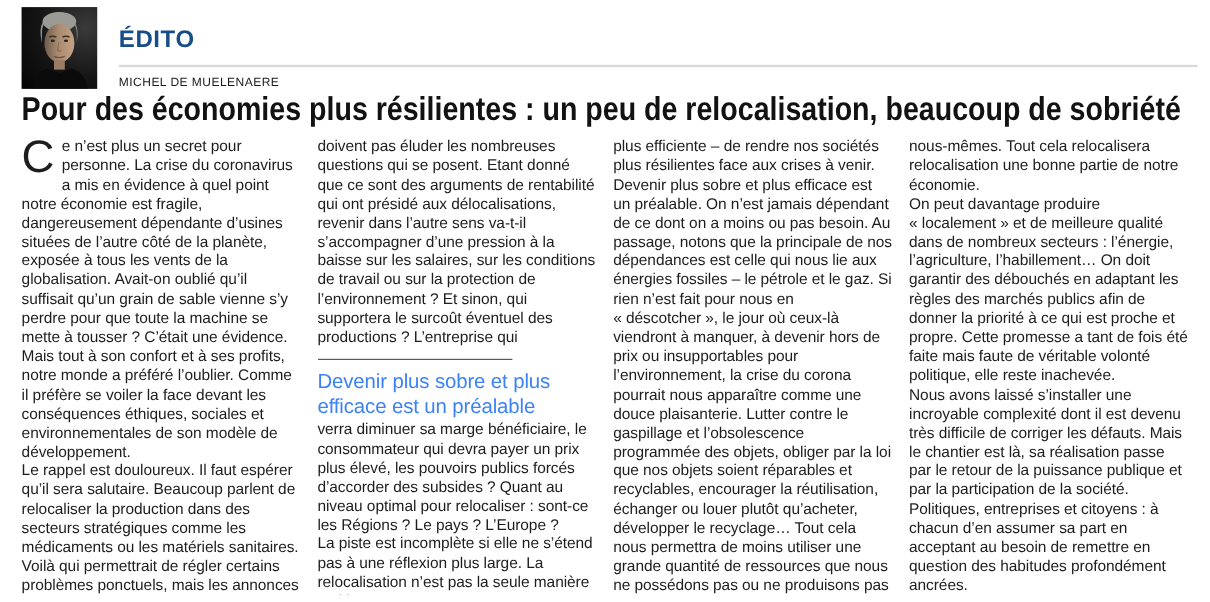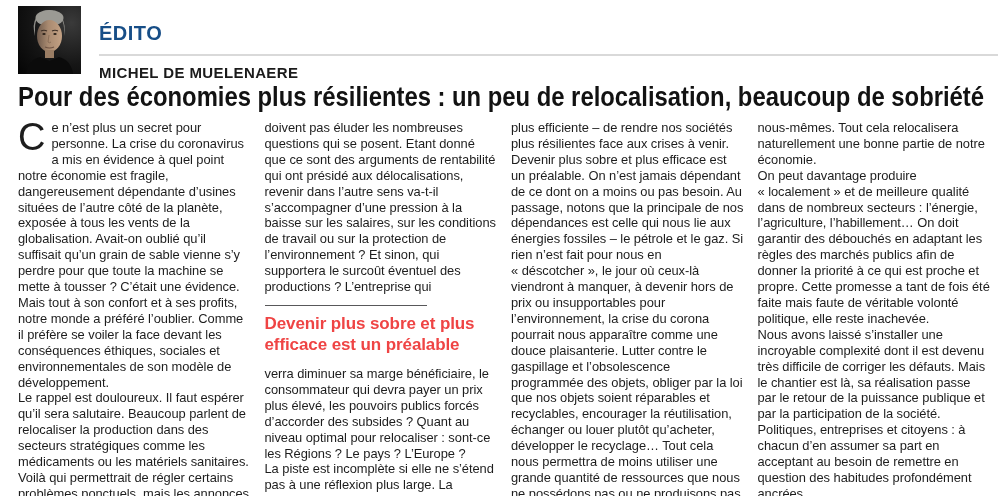--- a/index.html
+++ b/index.html
@@ -23,21 +23,21 @@
   }
   .head-right { flex: 1; margin-left: 18px; padding-top: 16px; }
   .section-label {
     font-size: 20px; font-weight: 700; letter-spacing: 0.5px;
     color: #174e87;
   }
   .head-rule {
     height: 2px; background: #d9d9d9; margin-top: 9px; margin-right: -8px;
   }
   .author-name {
-    margin-top: 8px; font-size: 15px; font-weight: 700;
+    margin-top: 8px; font-size: 10px; font-weight: 400;
     letter-spacing: 0.4px; color: #1b1b1b;
   }
 
   
   .headline-wrap { height: 32px; }
   .headline-wrap svg { display: block; }
   .headline-text {
     font-family: "Liberation Sans", sans-serif;
     font-weight: 700; font-size: 27.5px; fill: #121212;
   }
@@ -51,23 +51,23 @@
   }
   .dropcap {
     float: left; font-size: 38px; line-height: 30px; font-weight: 400;
     padding-right: 6px; padding-top: 2px; color: #1d1d1d;
   }
   .pullquote-rule {
     width: 162px; border-top: 1px solid #58585a;
     margin-top: 10px;
   }
   .pullquote {
-    margin-top: 7px; margin-bottom: 10px;
-    font-size: 17px; line-height: 21.5px; font-weight: 700;
-    letter-spacing: -0.1px; color: #ef4444;
+    margin-top: 7px; margin-bottom: 0;
+    font-size: 17px; line-height: 21.5px; font-weight: 400;
+    letter-spacing: -0.1px; color: #3b82f6;
   }
 </style>
 </head>
 <body>
 
 <div class="page">
   <div class="content">
 
     <div class="masthead">
       <div class="photo-frame">
@@ -130,20 +130,20 @@
         <div class="pullquote">Devenir plus sobre et plus efficace est un préalable</div>
         <p>verra diminuer sa marge bénéficiaire, le consommateur qui devra payer un prix plus élevé, les pouvoirs publics forcés d’accorder des subsides&nbsp;? Quant au niveau optimal pour relocaliser&nbsp;: sont-ce les Régions&nbsp;? Le pays&nbsp;? L’Europe&nbsp;?</p>
         <p>La piste est incomplète si elle ne s’étend pas à une réflexion plus large. La relocalisation n’est pas la seule manière – ni la</p>
       </div>
 
       <div class="col">
         <p>plus efficiente – de rendre nos sociétés plus résilientes face aux crises à venir. Devenir plus sobre et plus efficace est un préalable. On n’est jamais dépendant de ce dont on a moins ou pas besoin. Au passage, notons que la principale de nos dépendances est celle qui nous lie aux énergies fossiles – le pétrole et le gaz. Si rien n’est fait pour nous en «&nbsp;déscotcher&nbsp;», le jour où ceux-là viendront à manquer, à devenir hors de prix ou insupportables pour l’environnement, la crise du corona pourrait nous apparaître comme une douce plaisanterie. Lutter contre le gaspillage et l’obsolescence programmée des objets, obliger par la loi que nos objets soient réparables et recyclables, encourager la réutilisation, échanger ou louer plutôt qu’acheter, développer le recyclage… Tout cela nous permettra de moins utiliser une grande quantité de ressources que nous ne possédons pas ou ne produisons pas</p>
       </div>
 
       <div class="col">
-        <p>nous-mêmes. Tout cela relocalisera naturellement une bonne partie de notre économie.</p>
+        <p>nous-mêmes. Tout cela relocalisera relocalisation une bonne partie de notre économie.</p>
         <p>On peut davantage produire «&nbsp;localement&nbsp;» et de meilleure qualité dans de nombreux secteurs&nbsp;: l’énergie, l’agriculture, l’habillement… On doit garantir des débouchés en adaptant les règles des marchés publics afin de donner la priorité à ce qui est proche et propre. Cette promesse a tant de fois été faite mais faute de véritable volonté politique, elle reste inachevée.</p>
         <p>Nous avons laissé s’installer une incroyable complexité dont il est devenu très difficile de corriger les défauts. Mais le chantier est là, sa réalisation passe par le retour de la puissance publique et par la participation de la société. Politiques, entreprises et citoyens&nbsp;: à chacun d’en assumer sa part en acceptant au besoin de remettre en question des habitudes profondément ancrées.</p>
       </div>
 
     </div>
   </div>
 </div>
 
 </body></html>

